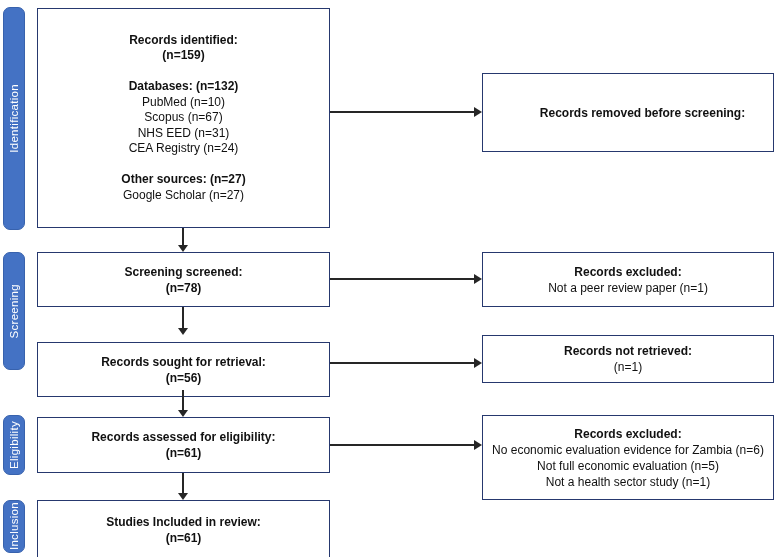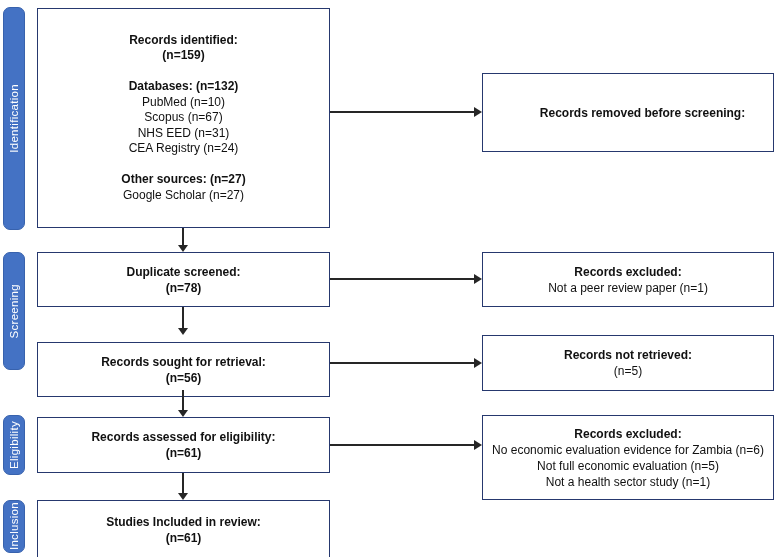--- a/index.html
+++ b/index.html
@@ -41,21 +41,21 @@
   #box-identified .line{line-height:15.5px;min-height:15.5px;}
 
   #box-identified{left:37px;top:8px;width:293px;height:220px;}
   #box-abstracts{left:37px;top:252px;width:293px;height:55px;}
   #box-retrieval{left:37px;top:342px;width:293px;height:55px;}
   #box-eligibility{left:37px;top:417px;width:293px;height:56px;}
   #box-included{left:37px;top:500px;width:293px;height:60px;}
 
   #box-removed{left:482px;top:73px;width:292px;height:79px;padding-left:32px;}
   #box-excluded-screening{left:482px;top:252px;width:292px;height:55px;}
-  #box-not-retrieved{left:482px;top:335px;width:292px;height:56px;}
+  #box-not-retrieved{left:482px;top:335px;width:292px;height:48px;}
   #box-excluded-eligibility{left:482px;top:415px;width:292px;height:85px;}
 
   
   .varrow{position:absolute;width:0;border-left:2px solid var(--arrow);}
   .varrow::after{
     content:"";position:absolute;bottom:-7px;left:-6px;width:0;height:0;
     border-left:5px solid transparent;border-right:5px solid transparent;
     border-top:7px solid var(--arrow);
   }
   .harrow{position:absolute;height:0;border-top:2px solid var(--arrow);}
@@ -98,21 +98,21 @@
       <div class="line bold">Databases: (n=132)</div>
       <div class="line">PubMed (n=10)</div>
       <div class="line">Scopus (n=67)</div>
       <div class="line">NHS EED (n=31)</div>
       <div class="line">CEA Registry (n=24)</div>
       <div class="line">&nbsp;</div>
       <div class="line bold">Other sources: (n=27)</div>
       <div class="line">Google Scholar (n=27)</div>
     </div>
   <div class="box" id="box-abstracts">
-      <div class="line bold">Duplicate screened:</div>
+      <div class="line bold">Screening screened:</div>
       <div class="line bold">(n=78)</div>
     </div>
   <div class="box" id="box-retrieval">
       <div class="line bold">Records sought for retrieval:</div>
       <div class="line bold">(n=56)</div>
     </div>
   <div class="box" id="box-eligibility">
       <div class="line bold">Records assessed for eligibility:</div>
       <div class="line bold">(n=61)</div>
     </div>
@@ -123,21 +123,21 @@
 
   <div class="box" id="box-removed">
       <div class="line bold">Records removed before screening:</div>
     </div>
   <div class="box" id="box-excluded-screening">
       <div class="line bold">Records excluded:</div>
       <div class="line">Not a peer review paper (n=1)</div>
     </div>
   <div class="box" id="box-not-retrieved">
       <div class="line bold">Records not retrieved:</div>
-      <div class="line">(n=5)</div>
+      <div class="line">(n=1)</div>
     </div>
   <div class="box" id="box-excluded-eligibility">
       <div class="line bold">Records excluded:</div>
       <div class="line">No economic evaluation evidence for Zambia (n=6)</div>
       <div class="line">Not full economic evaluation (n=5)</div>
       <div class="line">Not a health sector study (n=1)</div>
     </div>
 
   <div class="varrow" id="arrow-v1"></div>
   <div class="varrow" id="arrow-v2"></div>

